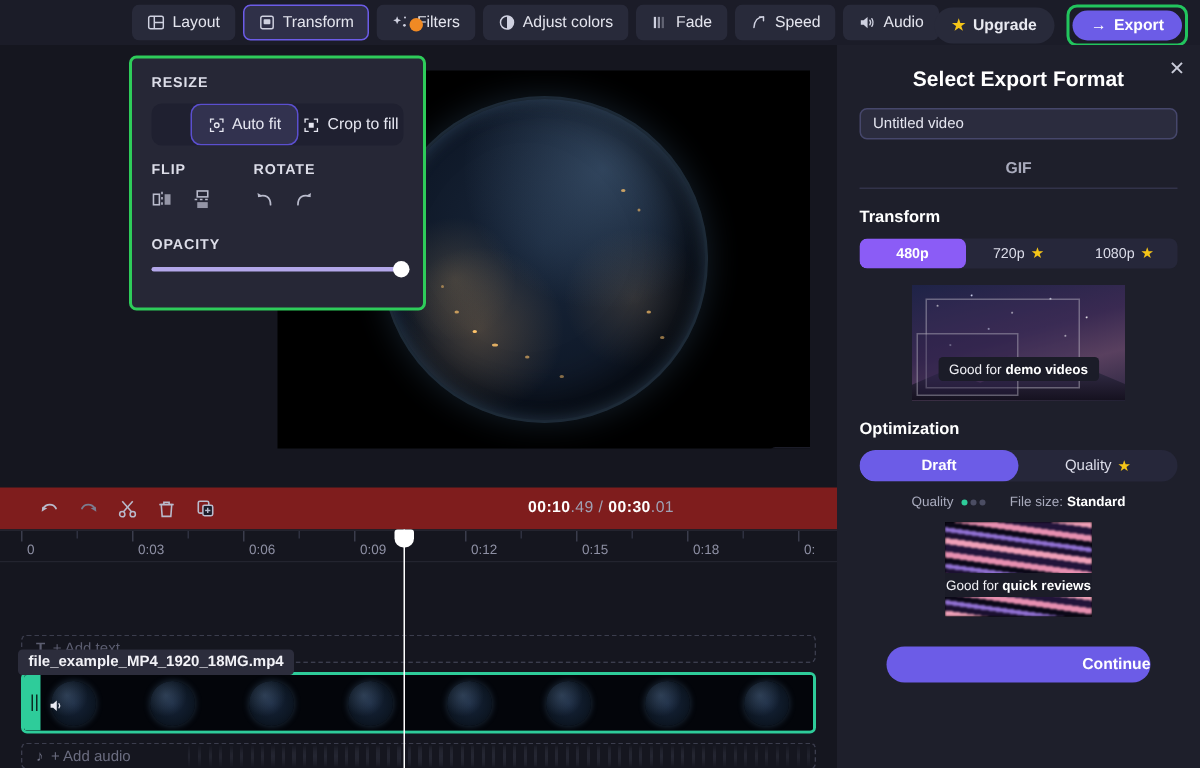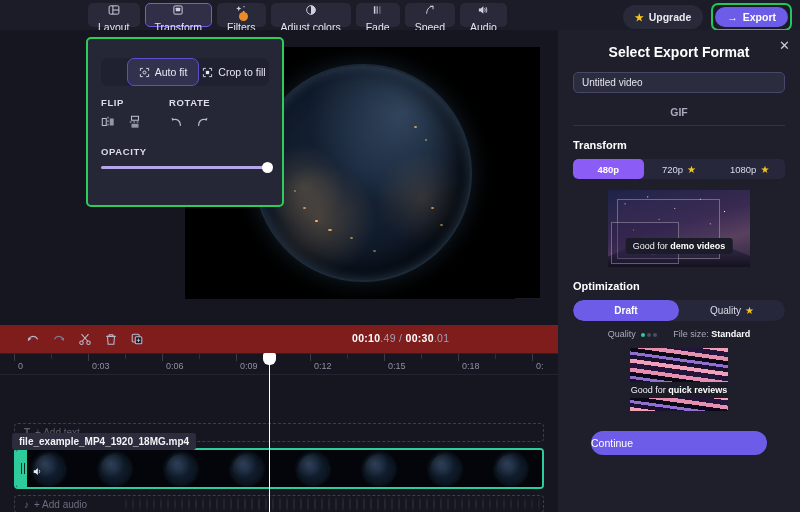--- a/index.html
+++ b/index.html
@@ -17,21 +17,20 @@
     position: absolute; left: 0; top: 0; width: 800px; height: 30px;
     background: #1b1c28;
     display: flex; align-items: center;
   }
   .tb-center { position: absolute; left: 88px; top: 3px; display: flex; gap: 5px; }
   .tb-btn {
     height: 24px; padding: 0 9px; border-radius: 5px;
     background: #282a3a; display: flex; align-items: center; gap: 5px;
     font-size: 10.5px; color: #e4e5ee; white-space: nowrap;
     border: 1px solid transparent;
-    flex-direction: column;
   }
   .tb-btn.active { background: #2f3048; border: 1px solid #6c5ce7; }
   .tb-ico { width: 12px; height: 12px; display: block; flex: none; }
   .tb-right { position: absolute; right: 8px; top: 3px; display: flex; gap: 8px; align-items: center; }
   .upgrade-btn {
     height: 24px; padding: 0 12px; border-radius: 12px; background: #282a3a;
     display: flex; align-items: center; gap: 5px; font-size: 10.5px; font-weight: bold;
   }
   .export-wrap { padding: 2px; border: 2px solid #22c55e; border-radius: 7px; }
   .export-btn {
@@ -257,22 +256,22 @@
   }
   .gif-bands { position:absolute; inset:0;
     background: repeating-linear-gradient(8deg,
       #f0a0b8 0px, #f0a0b8 4px, #1b1030 4px, #1b1030 8px,
       #8f6fd0 8px, #8f6fd0 11px, #0b0818 11px, #0b0818 15px,
       #e78fb0 15px, #e78fb0 19px, #22143a 19px, #22143a 24px);
     filter: blur(0.6px);
   }
   .continue-btn {
     margin: 20px auto 0; width: 176px; height: 24px; border-radius: 12px; background: #6c5ce7;
-    display: flex; align-items: center; justify-content: flex-start;
-    font-size: 10.5px; font-weight: normal; color: #fff;
+    display: flex; align-items: center; justify-content: flex-end;
+    font-size: 10.5px; font-weight: bold; color: #fff;
   }
 </style>
 </head>
 <body>
 
 <div id="app">
 
   <div class="topbar">
     <div class="tb-center">
 
@@ -402,20 +401,21 @@
       <span class="pb">
         <svg width="11" height="11" viewBox="0 0 16 16">
             <path d="M2.5 3 L10 8 L2.5 13 Z" fill="#c8cad8"></path>
             <rect x="11.7" y="3" width="1.8" height="10" fill="#c8cad8"></rect>
           </svg>
       </span>
     </div>
   </div>
 
   <div class="transform-panel">
+    <div class="sec-label">RESIZE</div>
 
     <div class="seg">
       <div class="seg-item sel">
         <svg width="11" height="11" viewBox="0 0 16 16">
           <path d="M2 5 V2 H5 M11 2 H14 V5 M14 11 V14 H11 M5 14 H2 V11" fill="none" stroke="#e6e7f1" stroke-width="1.3" stroke-linecap="round"></path>
           <circle cx="8" cy="8" r="2.2" fill="none" stroke="#e6e7f1" stroke-width="1.3"></circle>
         </svg>
         <span>Auto fit</span>
       </div>
       <div class="seg-item">

